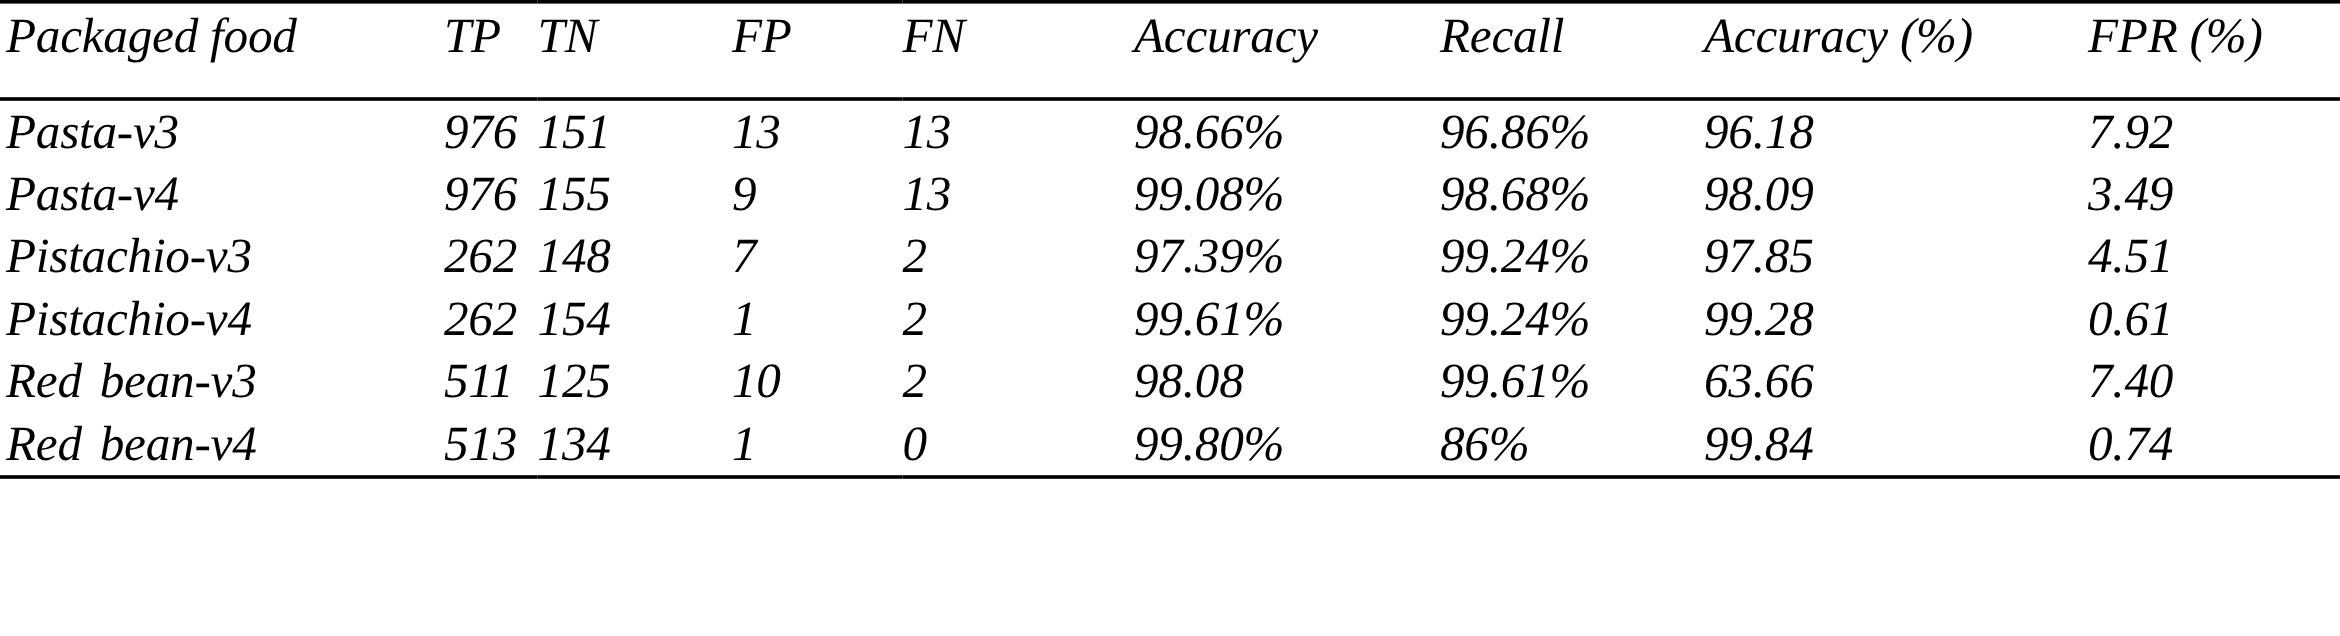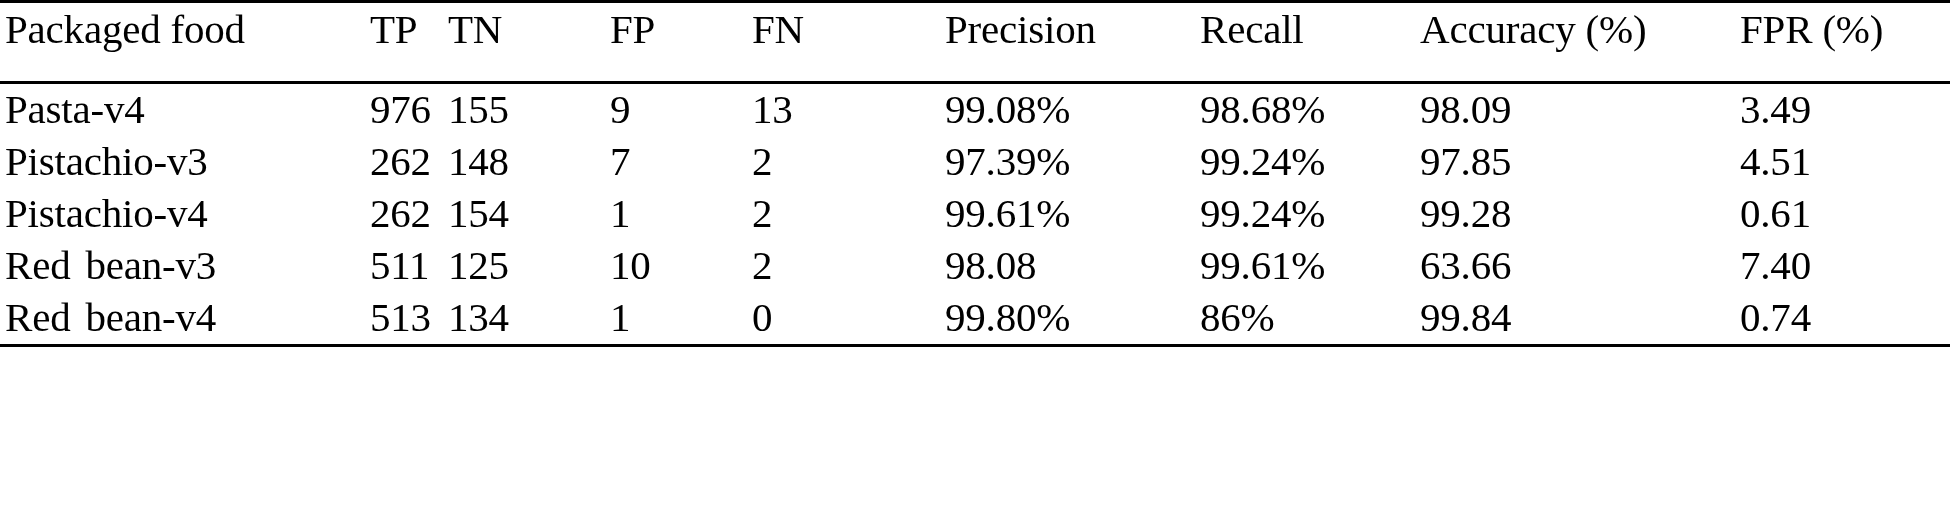--- a/index.html
+++ b/index.html
@@ -13,20 +13,21 @@
     overflow: hidden;
     font-family: "Liberation Serif", "DejaVu Serif", serif;
     color: #000000;
   }
 
   .table-wrap {
     position: relative;
     width: 1950px;
     height: 506px;
     box-sizing: border-box;
+    font-style: italic;
   }
 
   table.results-table {
     width: 1950px;
     border-collapse: collapse;
     table-layout: fixed;
     font-size: 41px;
     line-height: 1.0;
   }
 
@@ -95,27 +96,38 @@
         <col class="c-acc">
       <col class="c-fpr">
     </colgroup>
     <thead>
       <tr class="header-row">
         <th class="cell-name">Packaged food</th>
         <th class="cell-tp">TP</th>
         <th>TN</th>
         <th>FP</th>
         <th>FN</th>
-        <th>Precision</th>
+        <th>Accuracy</th>
         <th>Recall</th>
         <th>Accuracy (%)</th>
         <th>FPR (%)</th>
       </tr>
     </thead>
     <tbody id="table-body">
+        <tr class="data-row">
+          <td class="cell-name">Pasta-v3</td>
+          <td class="cell-tp">976</td>
+          <td>151</td>
+          <td>13</td>
+          <td>13</td>
+          <td>98.66%</td>
+          <td>96.86%</td>
+          <td>96.18</td>
+          <td>7.92</td>
+        </tr>
         <tr class="data-row">
           <td class="cell-name">Pasta-v4</td>
           <td class="cell-tp">976</td>
           <td>155</td>
           <td>9</td>
           <td>13</td>
           <td>99.08%</td>
           <td>98.68%</td>
           <td>98.09</td>
           <td>3.49</td>

